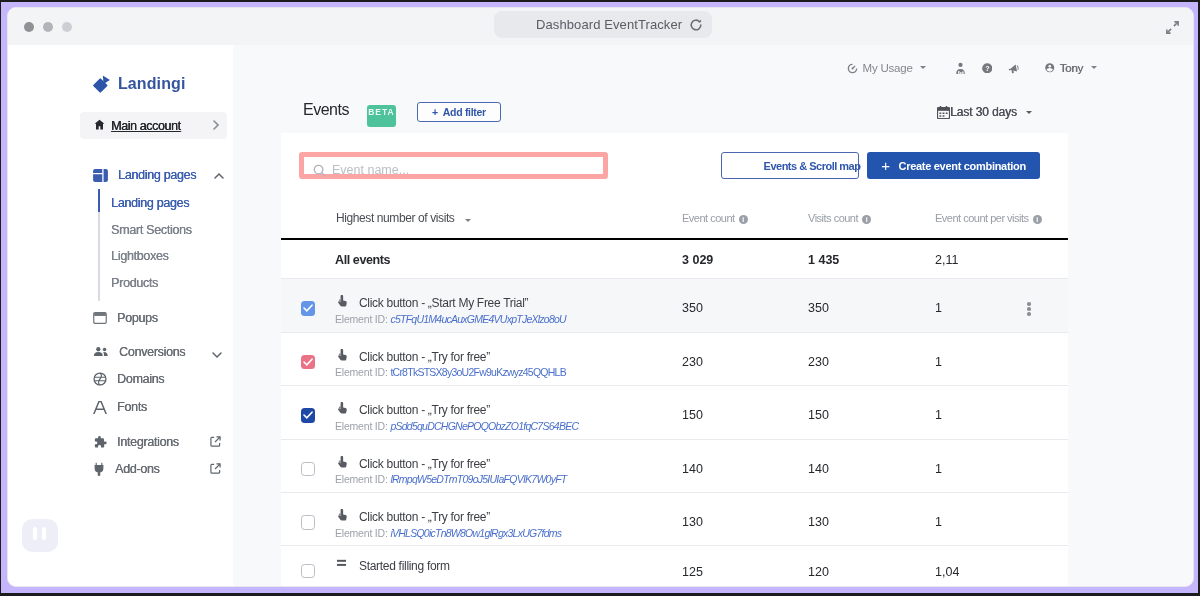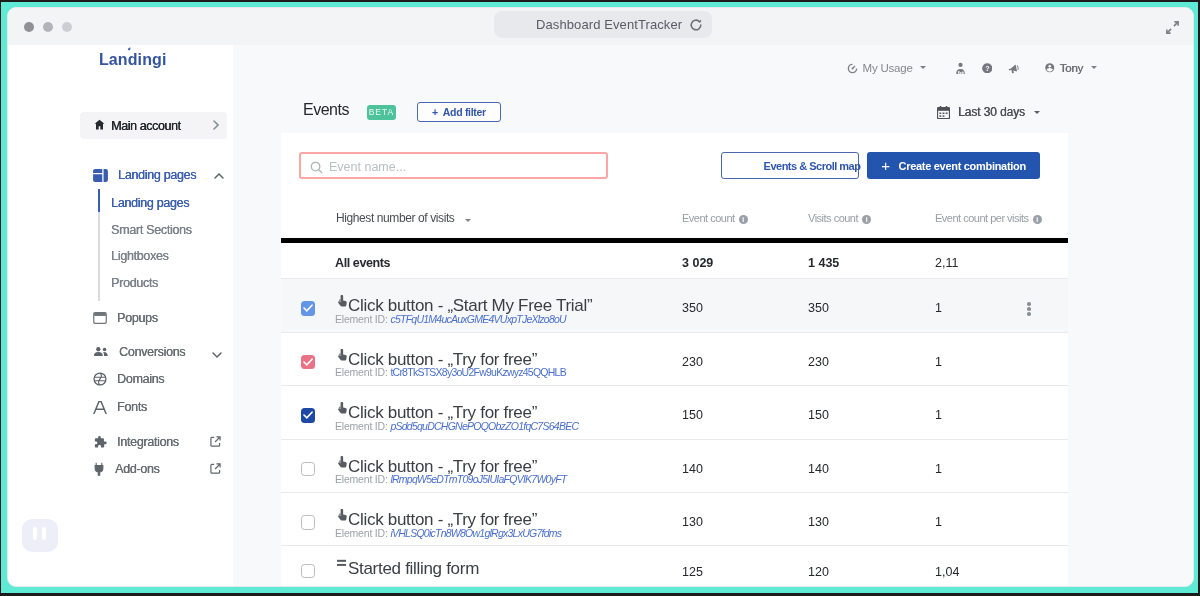--- a/index.html
+++ b/index.html
@@ -1,88 +1,88 @@
 <!DOCTYPE html>
 <html><head>
 <meta charset="utf-8">
 <style>
 * { margin:0; padding:0; box-sizing:border-box; }
 html,body { width:1200px; height:596px; overflow:hidden; }
 body { font-family:"Liberation Sans", sans-serif; background:#fff; }
-.frame { position:absolute; left:0; top:0; width:1200px; height:596px; background:#5eead4;
+.frame { position:absolute; left:0; top:0; width:1200px; height:596px; background:#c4b5fd;
   border:2px solid #1c1c1c; border-bottom-width:3.5px; border-left-width:1.5px; }
 .window { position:absolute; left:6px; top:5px; width:1187px; height:580px;
   background:#fff; border-radius:9px; border:1px solid #e7e8eb; overflow:hidden; }
 
 .titlebar { position:absolute; left:0; top:0; width:100%; height:37px; background:#f3f4f6; }
 .dot { position:absolute; top:14px; width:10px; height:10px; border-radius:50%; }
 .dot1 { left:16px; background:#909095; }
 .dot2 { left:35px; background:#b3b4b9; }
 .dot3 { left:54px; background:#cdced3; }
 .tab { position:absolute; left:486px; top:3px; width:218px; height:27px; border-radius:8px;
   background:#e8e9ed; color:#585c64; font-size:13px; letter-spacing:-0.2px; line-height:27px; text-align:left; }
 .tab span { margin-left:42px; letter-spacing:.1px; }
 .tabrefresh { position:absolute; right:9px; top:7px; width:14px; height:14px; }
 .expand { position:absolute; right:13px; top:12px; width:15px; height:15px; }
 
 .app { position:absolute; left:0; top:37px; width:100%; height:543px; display:flex; }
 .sidebar { position:relative; width:225px; background:#fff; flex:none; }
 .main { position:relative; flex:1; background:#f8f9fa; }
 
-.logo { position:absolute; left:85px; top:2px; height:22px; display:flex; align-items:center;flex-direction:column; }
+.logo { position:absolute; left:85px; top:28px; height:22px; display:flex; align-items:center; }
 .logotext { margin-left:6px; font-size:16px; font-weight:bold; color:#35549f; letter-spacing:.1px; }
 .acct { position:absolute; left:72px; top:67px; width:147px; height:27px; background:#f4f4f6; border-radius:4px; }
 .acct .ic { position:absolute; left:13px; top:6px; }
-.acct .t { position:absolute; left:31px; top:6.5px; font-size:12.5px; letter-spacing:-0.4px; color:#23262b; text-shadow:0.4px 0 0 #23262b; }
+.acct .t { position:absolute; left:31px; top:6.5px; font-size:12.5px; letter-spacing:-0.4px; color:#23262b; text-shadow:0.4px 0 0 #23262b;text-decoration:underline; }
 .acct .chev { position:absolute; right:7px; top:7px; color:#8a8f96; font-size:11px; }
 .navrow { position:absolute; left:85px; height:16px; display:flex; align-items:center; font-size:12.5px; letter-spacing:-0.3px; color:#676c73; text-shadow:0.35px 0 0 currentColor; }
 .navrow svg { margin-right:10px; }
 .navrow.blue { color:#3a5dae; }
 .vline { position:absolute; left:90px; top:144px; width:1.5px; height:112px; background:#dadbe0; }
 .vlineblue { position:absolute; left:90px; top:144px; width:1.5px; height:23px; background:#3a5dae; }
 .sub { position:absolute; left:103px; height:14px; font-size:12.5px; letter-spacing:-0.3px; color:#7b818a; text-shadow:0.35px 0 0 currentColor; }
 .sub.blue { color:#3a5dae; }
 .chevsm { position:absolute; left:208px; width:10px; height:10px; }
 .extic { position:absolute; left:202px; width:11px; height:11px; }
 .pausebtn { position:absolute; left:14px; top:474px; width:36px; height:33px; background:#edeef7; border-radius:10px; }
 .pausebtn:before { content:""; position:absolute; left:11px; top:8px; width:4px; height:13px; background:#fff; border-radius:2px; }
 .pausebtn:after { content:""; position:absolute; left:20px; top:8px; width:4px; height:13px; background:#fff; border-radius:2px; }
 
 .util { position:absolute; top:15px; left:0; width:100%; height:20px; font-size:11.5px; letter-spacing:-0.2px; color:#7d8187; }
 
 .evttitle { position:absolute; left:70px; top:56px; font-size:16px; color:#26282d; letter-spacing:-0.5px; }
-.beta { position:absolute; left:134px; top:60px; width:29px; height:15px; background:#4ec29b; border-radius:3px;
-  color:#eafaf4; font-size:8.5px; font-weight:normal; letter-spacing:1px; text-align:center; line-height:15px; }
+.beta { position:absolute; left:134px; top:60px; width:29px; height:22px; background:#4ec29b; border-radius:3px;
+  color:#eafaf4; font-size:8.5px; font-weight:bold; letter-spacing:1px; text-align:center; line-height:15px; }
 .addfilter { position:absolute; left:184px; top:57px; width:84px; height:20px; border:1px solid #4b69b2; border-radius:3px;
   background:#fdfdfe; color:#3156a8; font-size:10.5px; font-weight:bold; letter-spacing:-0.3px; text-align:center; line-height:18px; }
 .last30 { position:absolute; left:704px; top:60px; display:flex; align-items:center; font-size:12px; letter-spacing:-0.1px; color:#4e5258; text-shadow:0.4px 0 0 currentColor; }
 
 .card { position:absolute; left:48px; top:88px; width:787px; height:455px; background:#fff; }
-.search { position:absolute; left:18px; top:19px; width:309px; height:27px; border:2px solid #fca5a5; border-radius:3px; background:#fff; }
+.search { position:absolute; left:18px; top:19px; width:309px; height:27px; border:5px solid #fca5a5; border-radius:3px; background:#fff; }
 .search .ph { position:absolute; left:28px; top:6px; font-size:12.5px; color:#babec5; }
 .btn-outline { position:absolute; left:440px; top:19px; width:138px; height:27px; border:1px solid #4966ae; border-radius:3px;
   background:#fff; color:#2f56ac; font-size:11px; font-weight:bold; letter-spacing:-0.5px; display:flex; align-items:center; justify-content:center; white-space:nowrap;padding-left:36px; }
 .btn-solid { position:absolute; left:586px; top:19px; width:173px; height:27px; background:#2355ae; border-radius:3px;
   color:#fff; font-size:11px; font-weight:bold; letter-spacing:-0.3px; display:flex; align-items:center; justify-content:center; white-space:nowrap; }
 .sortrow { position:absolute; left:0; top:71px; width:100%; height:34px; }
 .sortlabel { position:absolute; left:55px; top:7px; font-size:12px; letter-spacing:-0.4px; color:#494d53; }
 .colhead { position:absolute; top:8px; font-size:11px; letter-spacing:-0.5px; color:#989da6; }
 .c1 { left:401px; } .c2 { left:527px; } .c3 { left:654px; }
 .tri { display:inline-block; width:0; height:0; border-left:3px solid transparent; border-right:3px solid transparent; border-top:3.8px solid #7d8288; }
 .infoc { display:inline-block; width:9px; height:9px; border-radius:50%; background:#9ba0a8; color:#fff;
   font-size:7px; font-weight:bold; text-align:center; line-height:9px; vertical-align:0.5px; margin-left:4px; }
-.allrow { position:absolute; left:0; top:105px; width:100%; height:40px; border-top:5px solid #000000; font-weight:bold; }
+.allrow { position:absolute; left:0; top:105px; width:100%; height:40px; border-top:2px solid #000000; font-weight:bold; }
 .allrow .n { position:absolute; top:13px; font-size:12.5px; color:#26282c; }
 .row { position:absolute; left:0; width:100%; height:53.5px; border-top:1px solid #e9eaed; }
 .row .cb { position:absolute; left:19.5px; top:22px; width:14.5px; height:14.5px; border-radius:3.5px; }
 .cb.empty { border:1.5px solid #b9bdc4; background:#fff; }
 .cb.c-blue  { background:#6396e6; } .cb.c-pink { background:#ea7287; } .cb.c-navy { background:#1e48a5; }
 .cb svg { position:absolute; left:2.2px; top:3.2px; }
 .row .ticon { position:absolute; left:55px; top:16px; }
-.row .title { position:absolute; left:67px; top:17px; font-size:17px; letter-spacing:-0.3px; color:#3b3e44; }
+.row .title { position:absolute; left:78px; top:17px; font-size:12px; letter-spacing:-0.3px; color:#3b3e44; }
 .row .elem { position:absolute; left:54px; top:33.5px; font-size:10.5px; letter-spacing:-0.2px; color:#9da2a9; }
 .row .elem i { color:#4a6fcb; font-size:10.5px; letter-spacing:-0.75px;margin-top:36px; }
 .row .elem .up { font-style:normal; }
 .row .num { position:absolute; top:22px; font-size:12.5px; color:#26282c; }
 .dots3 { position:absolute; left:746px; top:23px; width:4px; height:14px; }
 .dots3 b { display:block; width:3.5px; height:3.5px; border-radius:50%; background:#8b9097; margin-bottom:1.6px; }
 </style>
 </head>
 <body>
 <div class="frame">
@@ -246,21 +246,21 @@
                 <rect x="0.5" y="1.8" width="13" height="3.4"></rect>
                 <rect x="3" y="0" width="1.6" height="3"></rect>
                 <rect x="9.4" y="0" width="1.6" height="3"></rect>
                 <rect x="2.6" y="7" width="2" height="1.6"></rect>
                 <rect x="6" y="7" width="2" height="1.6"></rect>
                 <rect x="9.4" y="7" width="2" height="1.6"></rect>
                 <rect x="2.6" y="10" width="2" height="1.6"></rect>
                 <rect x="6" y="10" width="2" height="1.6"></rect>
               </g>
             </svg>
-        <span style="margin-left:8px">Last 30 days</span>
+        <span style="">Last 30 days</span>
         <span class="tri" style="margin-left:9px;border-top-color:#5a5e64"></span>
       </div>
       <div class="card" id="card">
         <div class="search">
           <svg style="position:absolute;left:9px;top:7px" width="13" height="13" viewBox="0 0 14 14">
                 <circle cx="6" cy="6" r="4.6" fill="none" stroke="#aeb2b9" stroke-width="1.4"></circle>
                 <path d="M9.5 9.5 L13 13" stroke="#aeb2b9" stroke-width="1.4"></path>
               </svg>
           <span class="ph">Event name...</span>
         </div>

